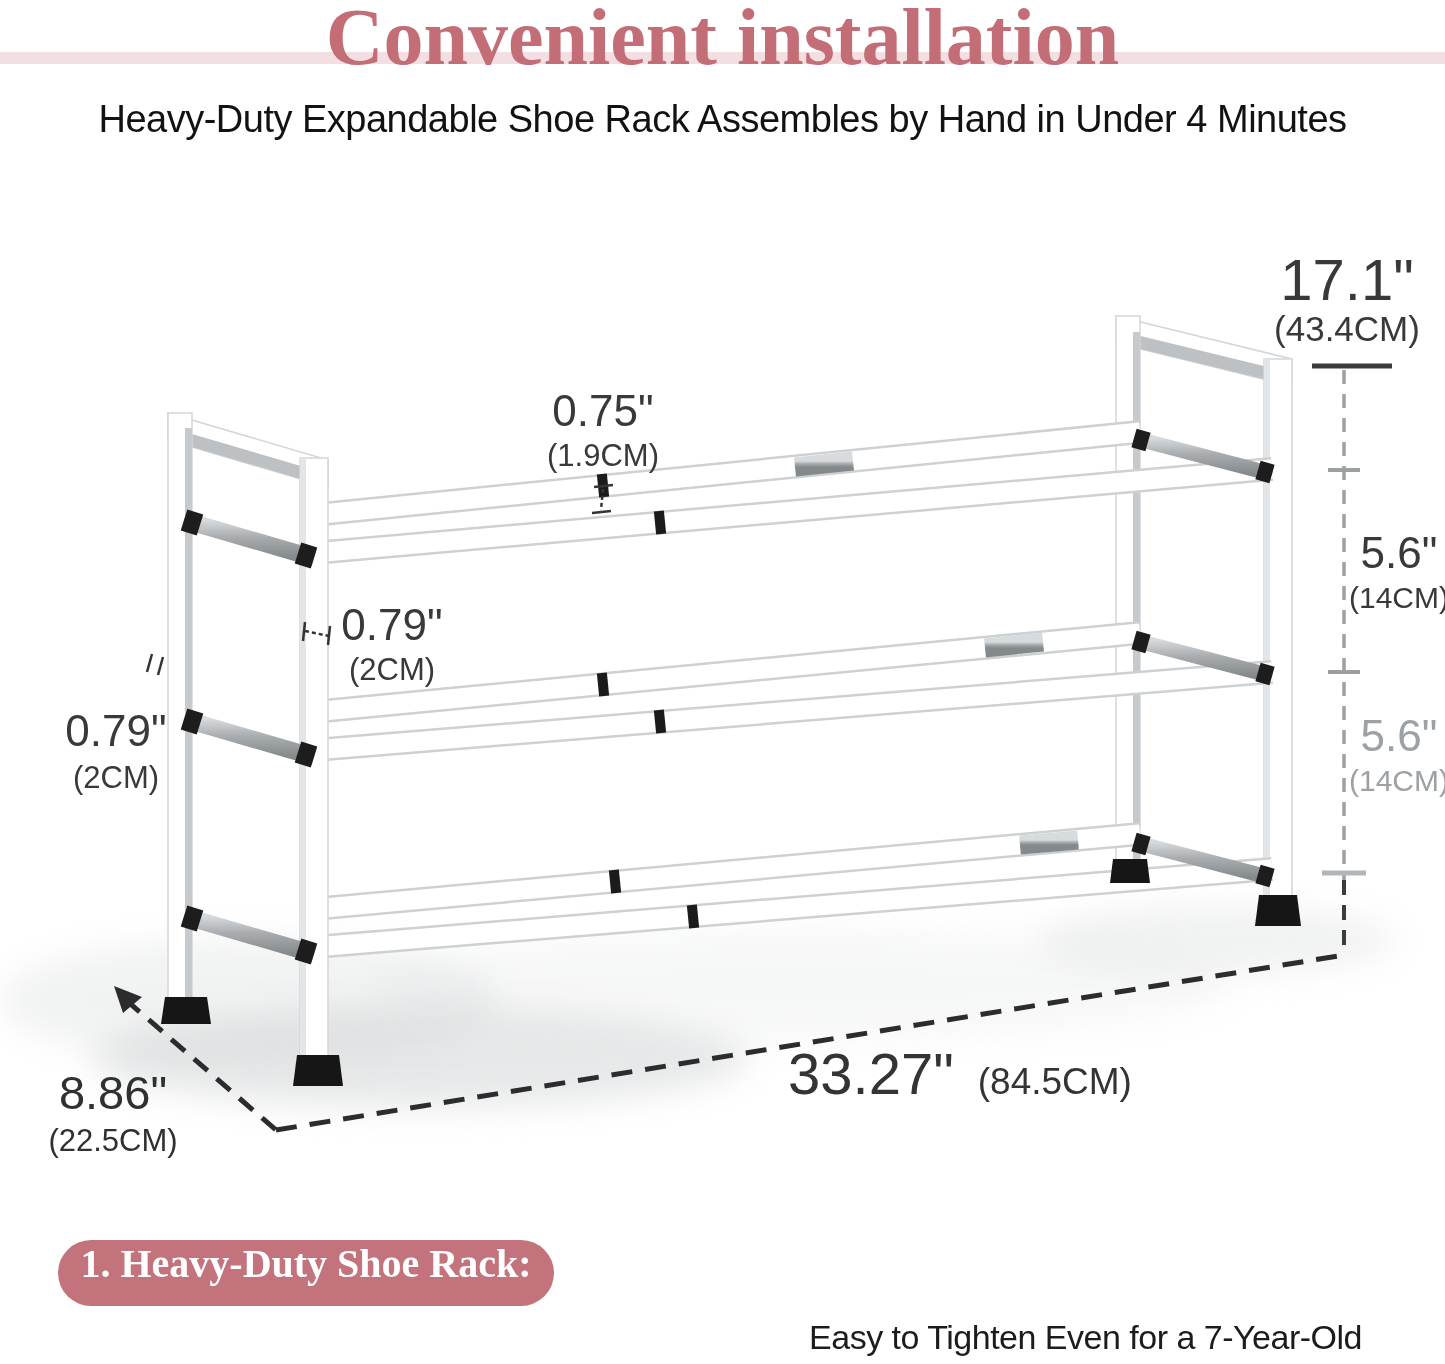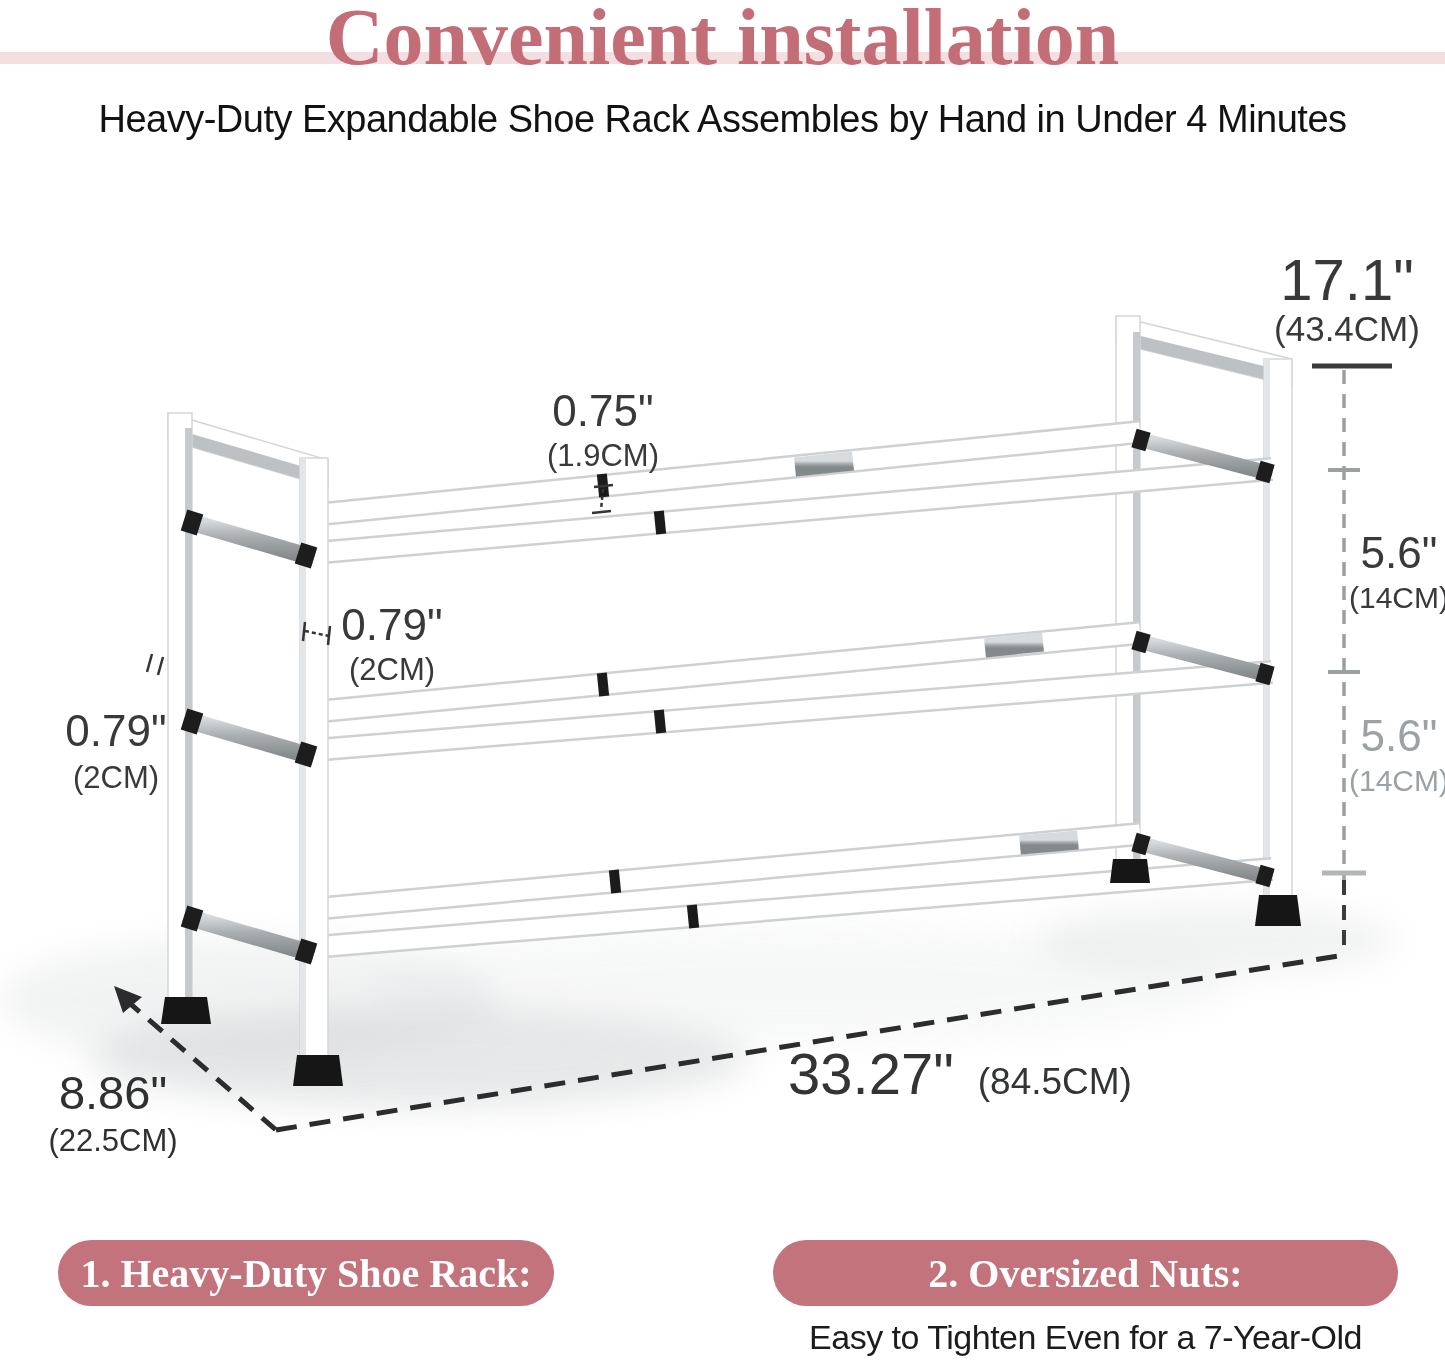--- a/index.html
+++ b/index.html
@@ -42,21 +42,21 @@
   .lbl-depth .cm{font-size:31px;margin-top:8px;}
   .lbl-width{
     position:absolute;left:788px;top:1040px;display:flex;align-items:baseline;
     color:#333435;white-space:nowrap;
   }
   .lbl-width .in{font-size:58px;}
   .lbl-width .cm{font-size:37px;margin-left:24px;}
   
   .banner{
     position:absolute;height:66px;border-radius:33px;background:#c3737b;
-    display:flex;align-items:center;justify-content:center;
+    display:flex;align-items:flex-start;justify-content:center;
     font-family:"Liberation Serif",serif;font-weight:700;font-size:40px;color:#ffffff;
     letter-spacing:0px;white-space:nowrap;
   }
   .banner-1{left:58px;top:1240px;width:496px;}
   .banner-2{left:773px;top:1240px;width:625px;}
   .banner-caption{
     position:absolute;top:1318px;text-align:center;font-size:34px;color:#1c1c1c;
     letter-spacing:-0.5px;white-space:nowrap;
   }
   .caption-1{left:58px;width:496px;}
@@ -238,18 +238,15 @@
 
   <div class="dim lbl-depth">
     <span class="in">8.86"</span>
     <span class="cm">(22.5CM)</span>
   </div>
 
   <div class="banner banner-1">
     <span>1. Heavy-Duty Shoe Rack:</span>
   </div>
 
-  <div class="banner banner-2">
-    <span>2. Oversized Nuts:</span>
-  </div>
   <div class="banner-caption caption-2">Easy to Tighten Even for a 7-Year-Old</div>
 
 </div>
 
 </body></html>

